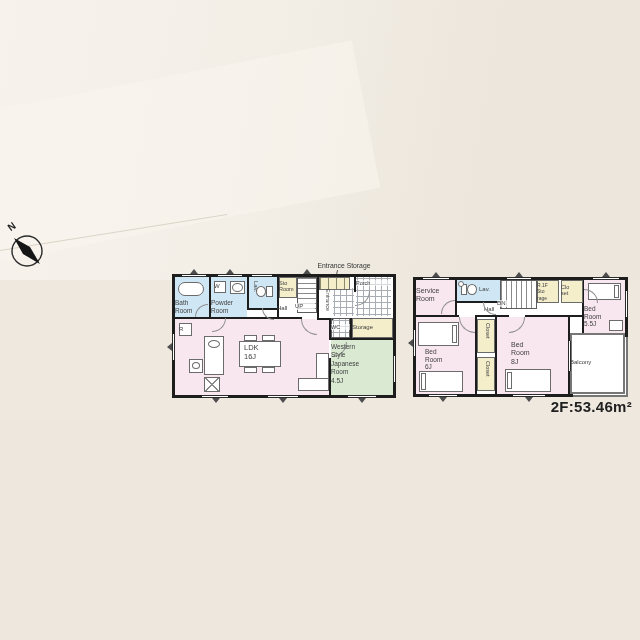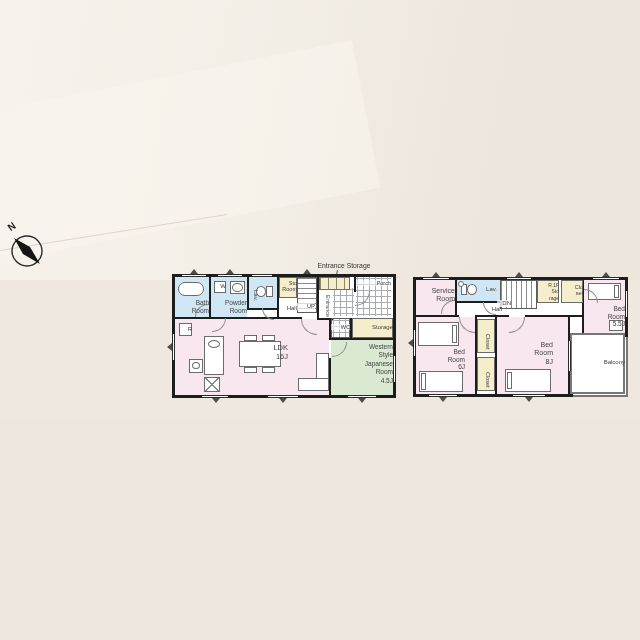--- a/index.html
+++ b/index.html
@@ -8,21 +8,21 @@
   .bg{position:absolute;}
   
   .plan{position:absolute;background:#ffffff;}
   .wall{position:absolute;background:#1d1d1d;}
   .wall.thin{background:#777;}
   .room{position:absolute;}
   .pink{background:#f8e7ef;}
   .blue{background:#cfe6f4;}
   .green{background:#d9e9d2;}
   .ybox{position:absolute;background:#f4eecb;border:1px solid #6a6a6a;box-sizing:border-box;}
-  .lbl{position:absolute;color:#424242;text-align:right;white-space:pre-line;line-height:1.18;}
+  .lbl{position:absolute;color:#424242;text-align:left;white-space:pre-line;line-height:1.18;}
   .vtext{writing-mode:vertical-rl;text-orientation:mixed;}
   .furn{position:absolute;background:#fff;border:1px solid #6b6b6b;box-sizing:border-box;}
   .ellipse{border-radius:50%;}
   .grid{background-image:linear-gradient(#a7adb3 1px,transparent 1px),linear-gradient(90deg,#a7adb3 1px,transparent 1px);background-size:6px 6px;background-position:1px 1px;}
   .treads-v{position:absolute;border:1px solid #5c5c5c;box-sizing:border-box;background-image:linear-gradient(#8a8a8a 1px,transparent 1px);background-size:100% 5px;}
   .treads-h{position:absolute;border:1px solid #5c5c5c;box-sizing:border-box;background-image:linear-gradient(90deg,#8a8a8a 1px,transparent 1px);background-size:5px 100%;}
   .arc{position:absolute;box-sizing:border-box;}
   .arc-bl{border-left:1px solid #909090;border-bottom:1px solid #909090;border-bottom-left-radius:100%;}
   .arc-br{border-right:1px solid #909090;border-bottom:1px solid #909090;border-bottom-right-radius:100%;}
   .arc-tl{border-left:1px solid #909090;border-top:1px solid #909090;border-top-left-radius:100%;}
@@ -252,14 +252,15 @@
     <div class="win win-h" style="left:100px;top:117px;width:32px;"></div>
 
     <div class="tri tri-up" style="left:19px;top:-5px;"></div>
     <div class="tri tri-up" style="left:102px;top:-5px;"></div>
     <div class="tri tri-up" style="left:189px;top:-5px;"></div>
     <div class="tri tri-down" style="left:26px;top:120px;"></div>
     <div class="tri tri-down" style="left:112px;top:120px;"></div>
     <div class="tri tri-left" style="left:-5px;top:62px;"></div>
   </div>
 
+  <div class="area" style="left:500px;top:398px;width:132px;">2F:53.46m²</div>
 
 </div>
 
 </body></html>

